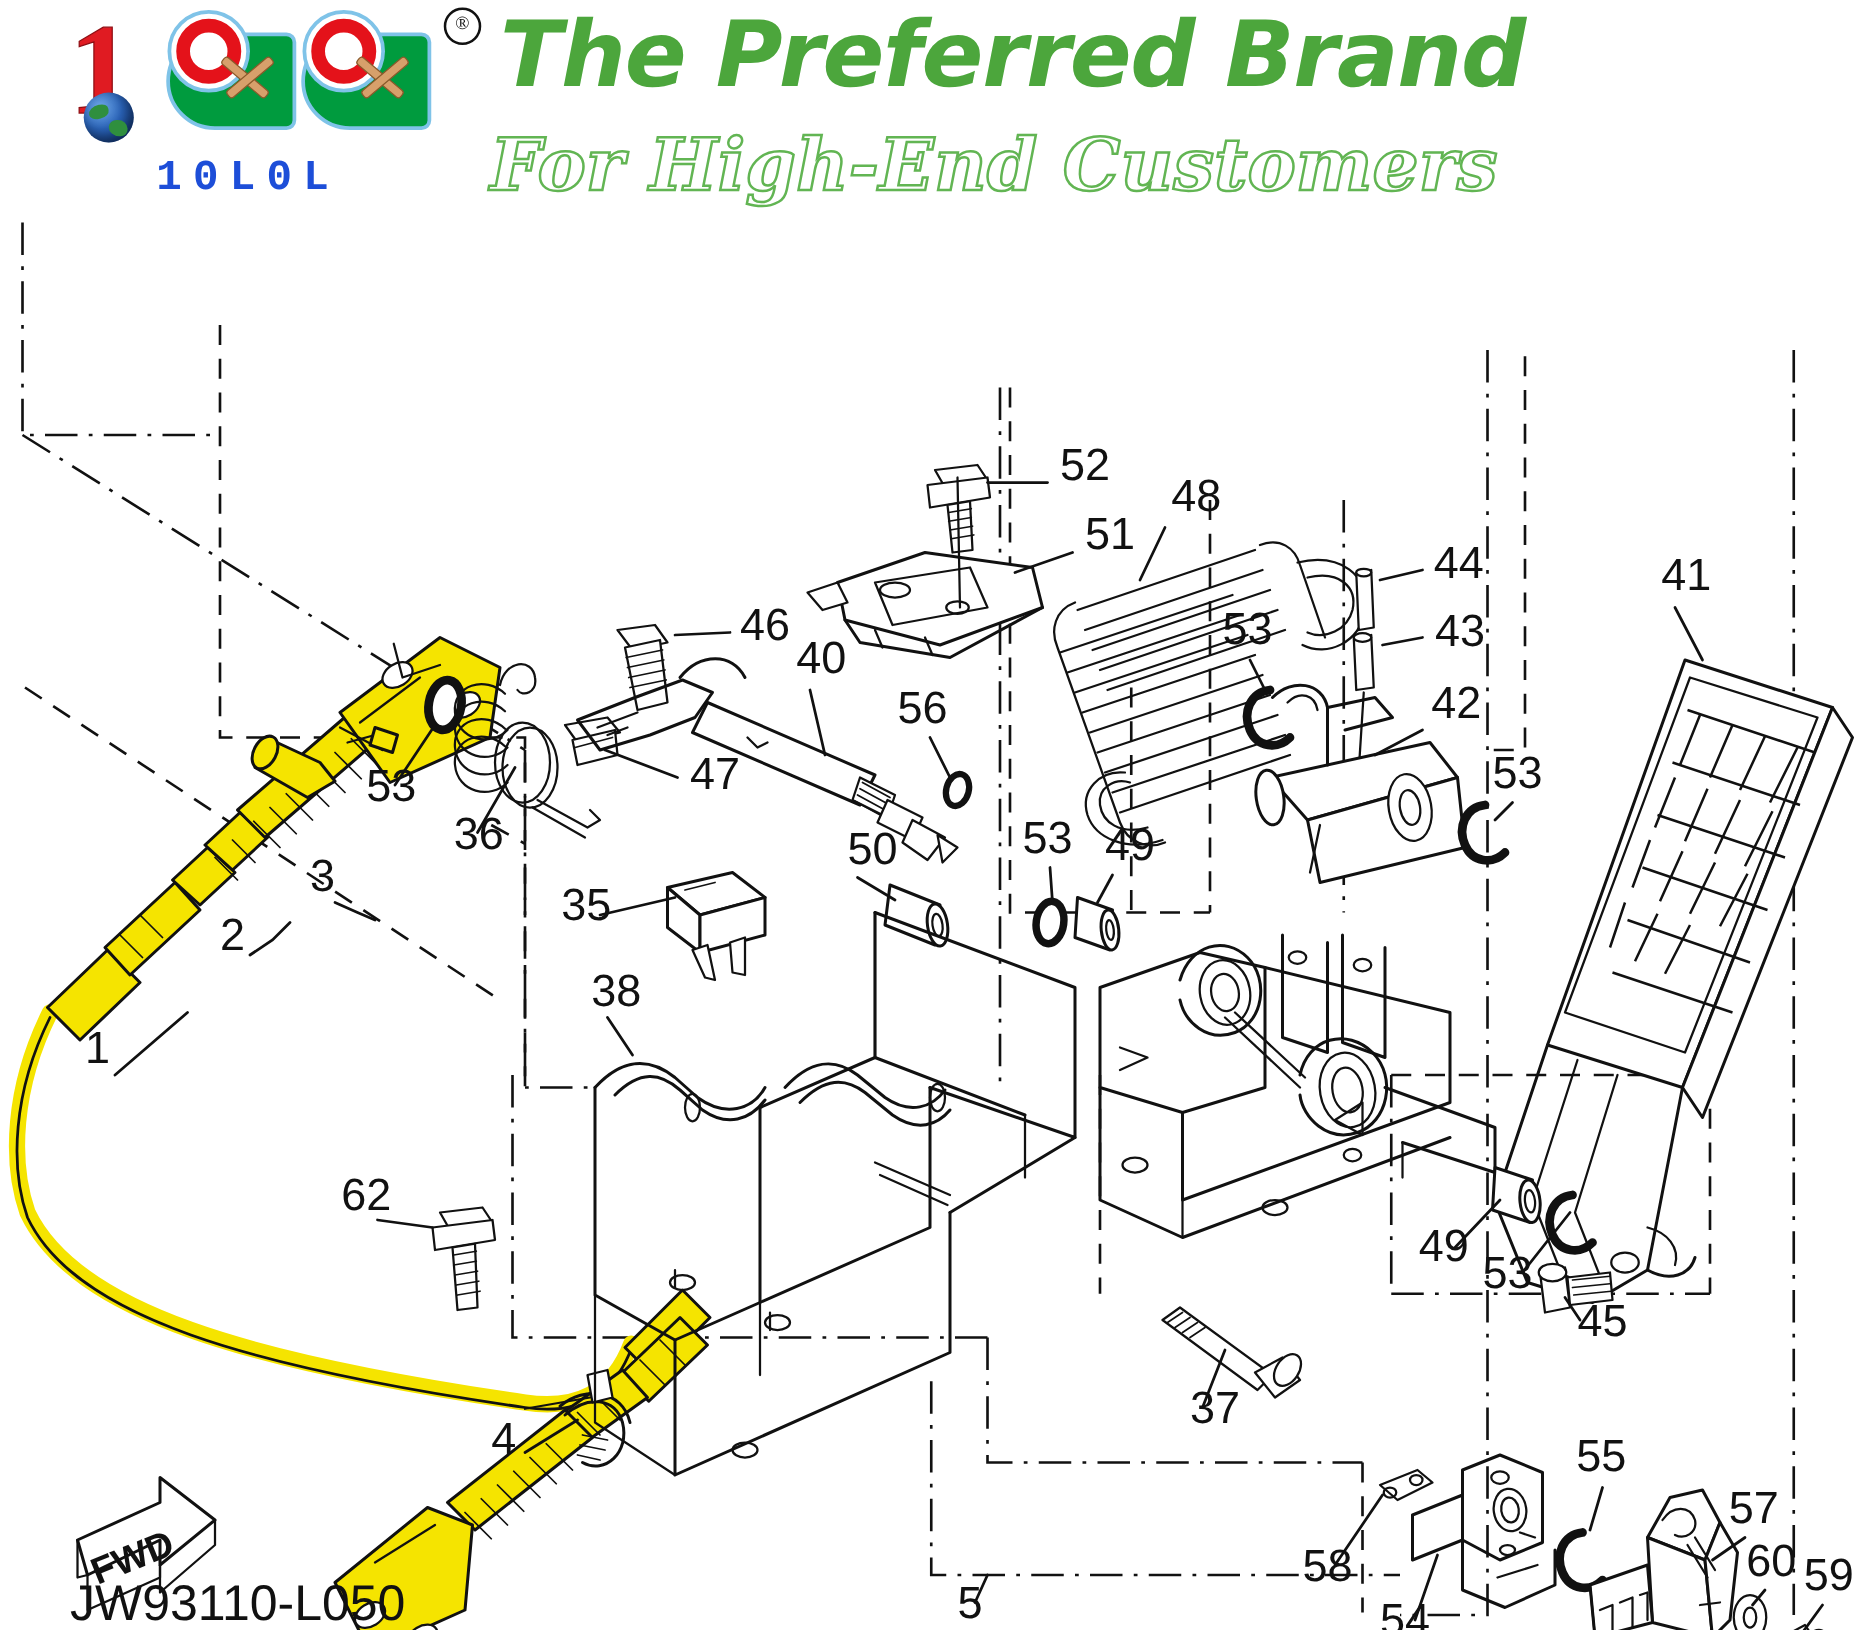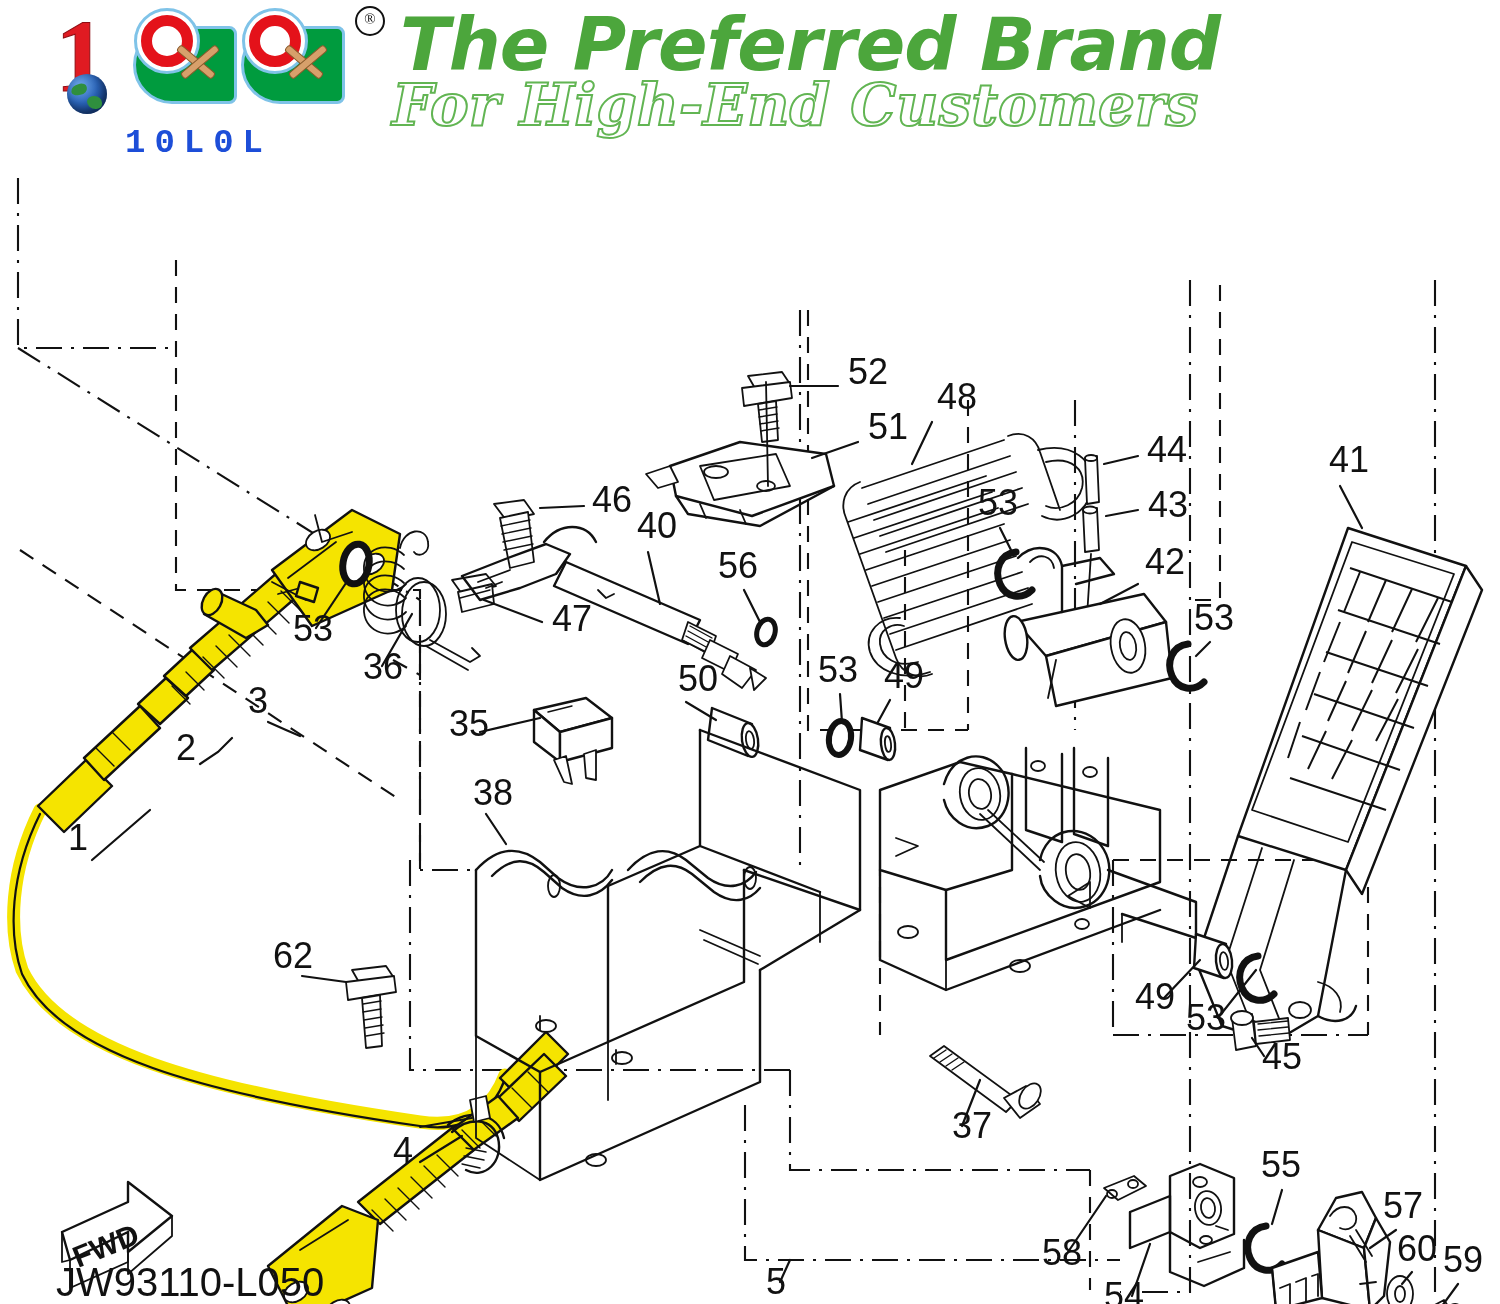--- a/index.html
+++ b/index.html
@@ -38,21 +38,21 @@
 
   .regmark{position:absolute;left:310px;top:4px;width:26px;height:26px;border:2px solid #111;
         border-radius:50%;font-size:15px;line-height:22px;text-align:center;color:#111;
         font-family:"Liberation Serif",serif;}
   .brandword{position:absolute;left:80px;top:122px;font-size:34px;letter-spacing:9px;
         font-weight:bold;color:#1d4ed8;font-family:"Liberation Mono","DejaVu Sans Mono",monospace;}
 
   #tagline1{position:absolute;left:400px;top:8px;font-size:73px;line-height:73px;
         font-weight:bold;font-style:italic;color:#4CA63C;letter-spacing:-1px;
         font-family:"DejaVu Sans",sans-serif;white-space:nowrap;}
-  #tagline2{position:absolute;left:392px;top:76px;font-size:58px;line-height:58px;
+  #tagline2{position:absolute;left:392px;top:103px;font-size:58px;line-height:58px;
         font-style:italic;font-weight:bold;color:transparent;letter-spacing:0px;
         -webkit-text-stroke:2px #62B553;font-family:"DejaVu Serif",serif;white-space:nowrap;}
 
   
   #diagram{position:absolute;left:0;top:170px;width:1500px;height:1134px;}
   svg{display:block;}
   .ln{fill:none;stroke:#111;stroke-width:2.4;stroke-linecap:round;stroke-linejoin:round;}
   .ln-t{fill:none;stroke:#111;stroke-width:1.8;stroke-linecap:round;stroke-linejoin:round;}
   .ln-h{fill:none;stroke:#111;stroke-width:1.4;stroke-linecap:round;}
   .lead{fill:none;stroke:#111;stroke-width:2.2;stroke-linecap:round;}

